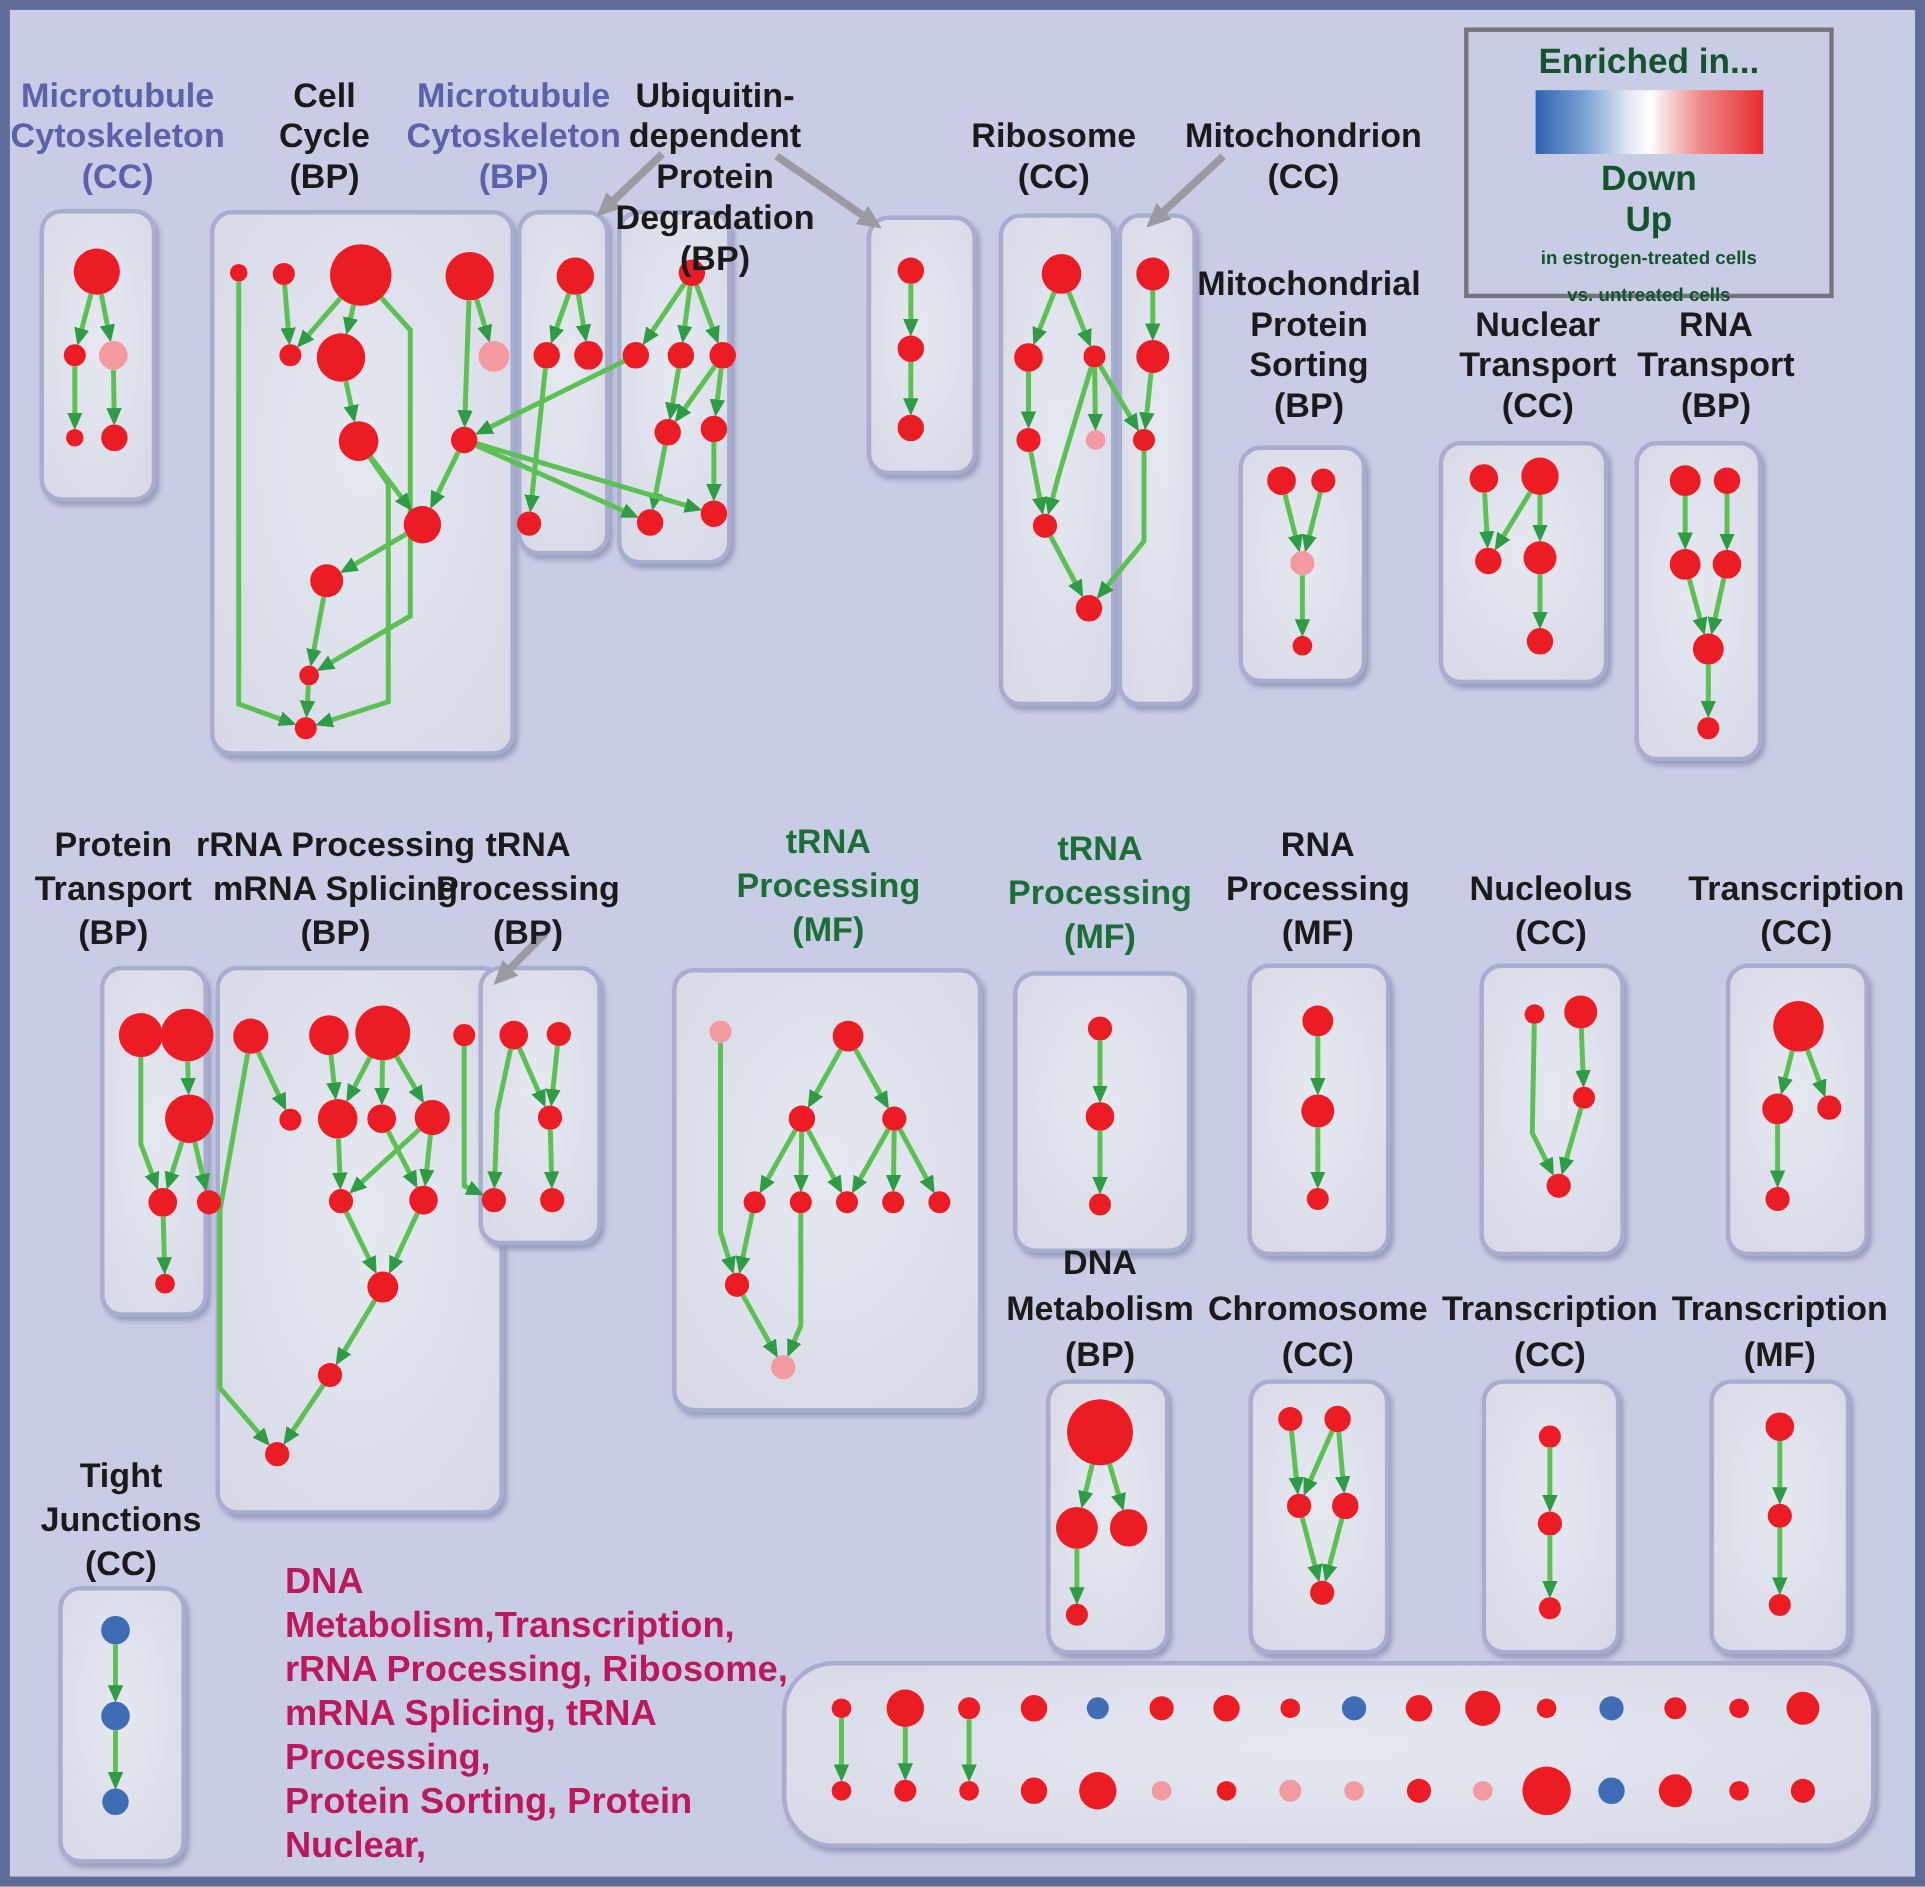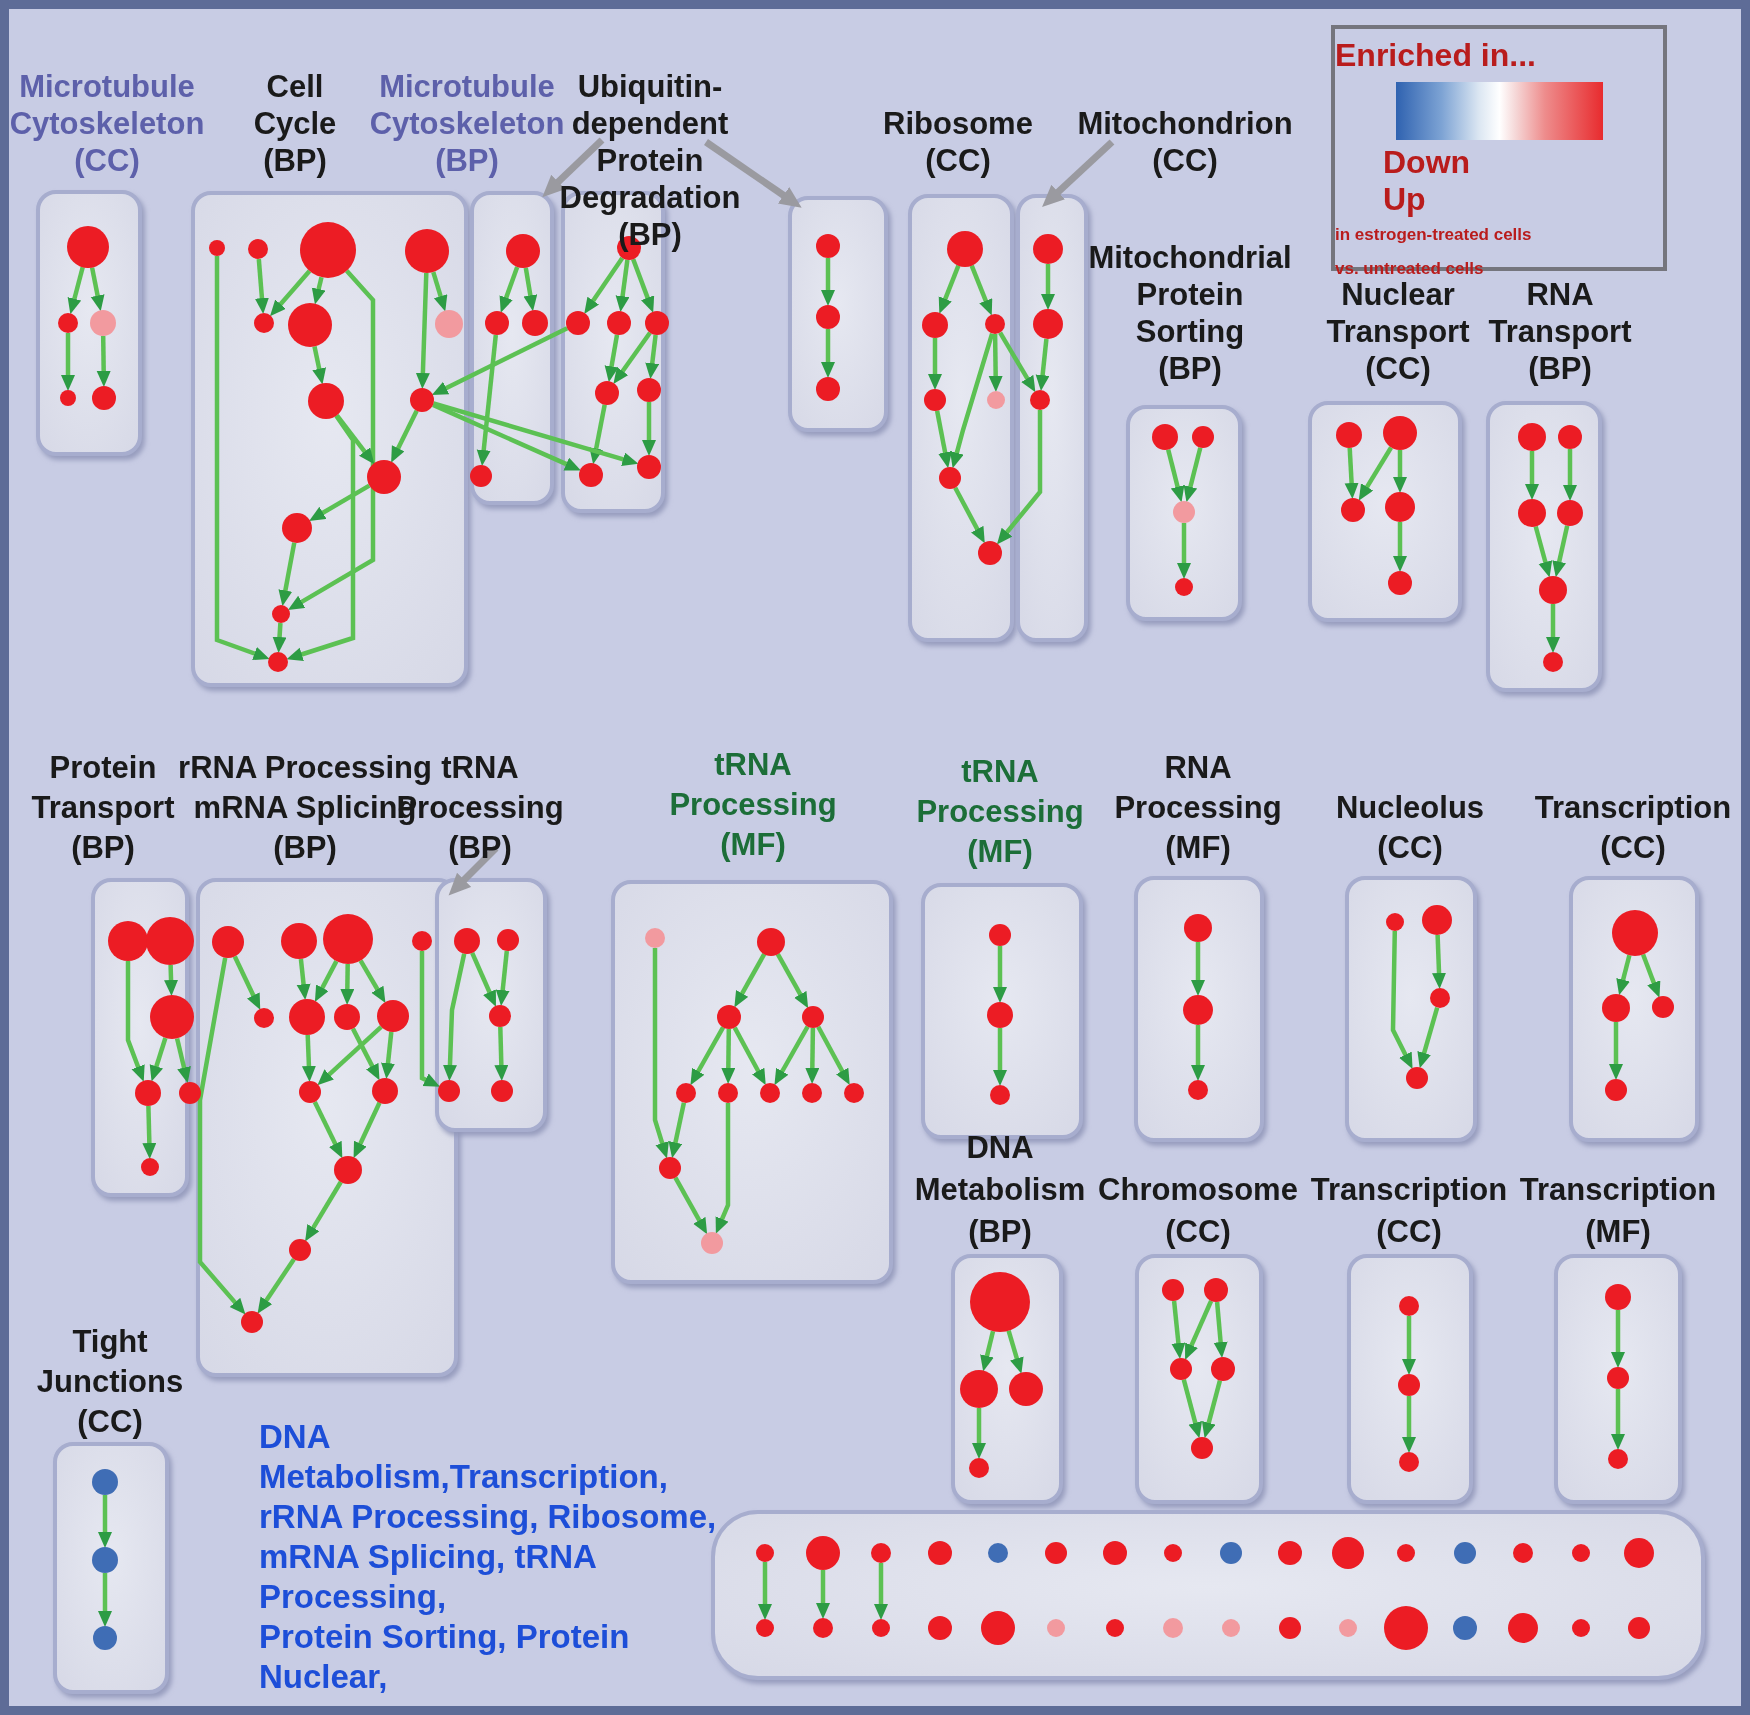--- a/index.html
+++ b/index.html
@@ -12,33 +12,33 @@
     overflow:hidden;
     font-weight:bold;
   }
   svg#diagram{position:absolute;left:0;top:0;}
   .gobox{fill:url(#boxfill);stroke:#a7adce;stroke-width:4;filter:url(#boxshadow);}
   .edge{fill:none;stroke:#5cc153;stroke-width:4.5;}
   .grayline{stroke:#9a9aa0;stroke-width:7;}
   .glabel{font-family:"Liberation Sans",sans-serif;font-size:31px;text-anchor:middle;}
   .legend{
     position:absolute;left:1322px;top:16px;width:336px;height:246px;
-    border:4px solid #75757d;box-sizing:border-box;text-align:left;
-    color:#b91c1c;z-index:5;
+    border:4px solid #75757d;box-sizing:border-box;text-align:center;
+    color:#14532d;z-index:5;
   }
   .legend-title{font-size:32px;margin-top:8px;}
   .legend-gradient{
     width:207px;height:58px;margin:8px auto 0 auto;
     background:linear-gradient(90deg,#2f62b0 0%,#7da3d4 22%,#dbe6f2 40%,#ffffff 50%,#f5d6d6 58%,#ee8c8c 72%,#e82b2e 100%);
   }
   .legend-endpoints{display:flex;justify-content:space-between;padding:4px 48px 0 48px;font-size:32px;flex-direction:column;}
   .legend-sub{font-size:17px;line-height:34px;}
   .misc-note{
     position:absolute;left:250px;top:1408px;width:470px;
-    font-size:33px;line-height:40px;color:#1d4ed8;z-index:5;
+    font-size:33px;line-height:40px;color:#be185d;z-index:5;
   }
 </style>
 </head>
 <body>
 
 <div class="figure">
 
   <svg id="diagram" width="1732" height="1697" viewBox="9 9 1732 1697">
     <defs>
       <radialGradient id="boxfill" cx="50%" cy="45%" r="75%">

